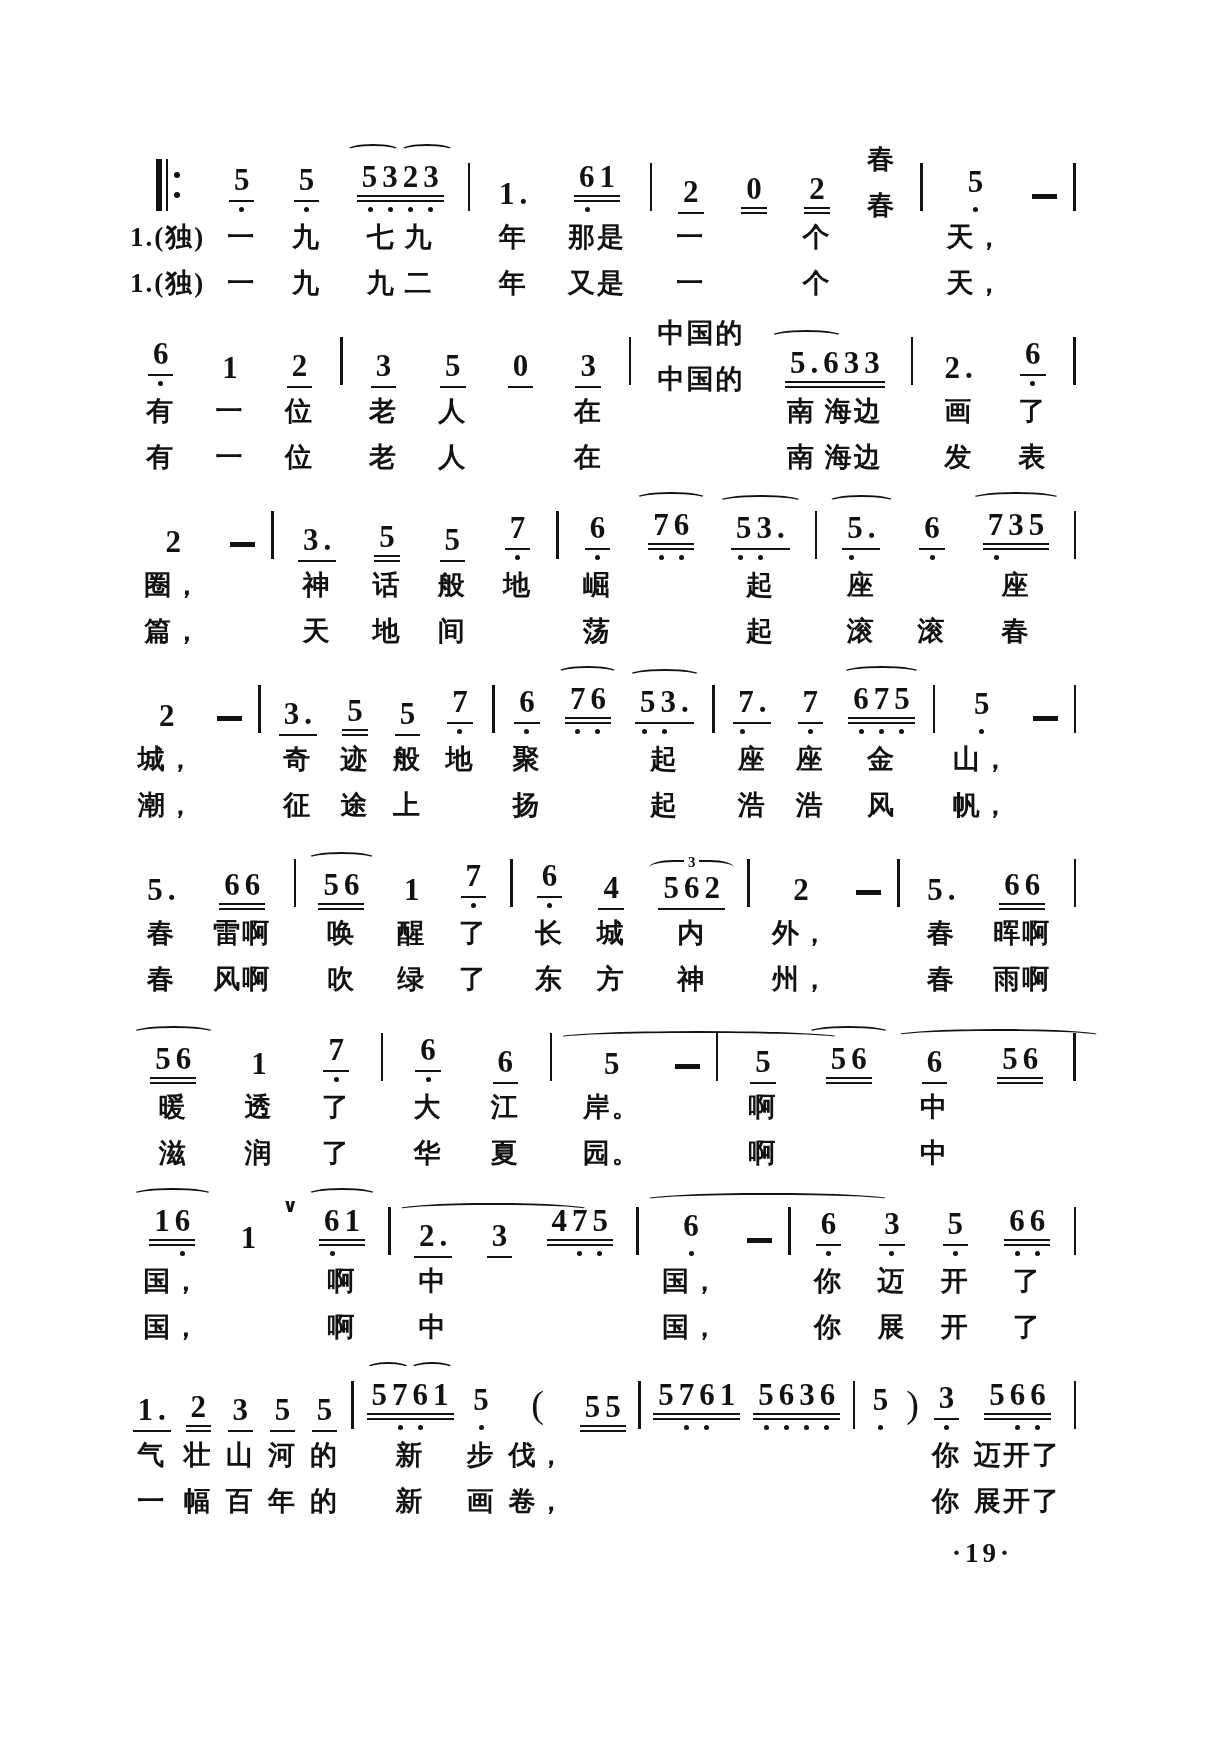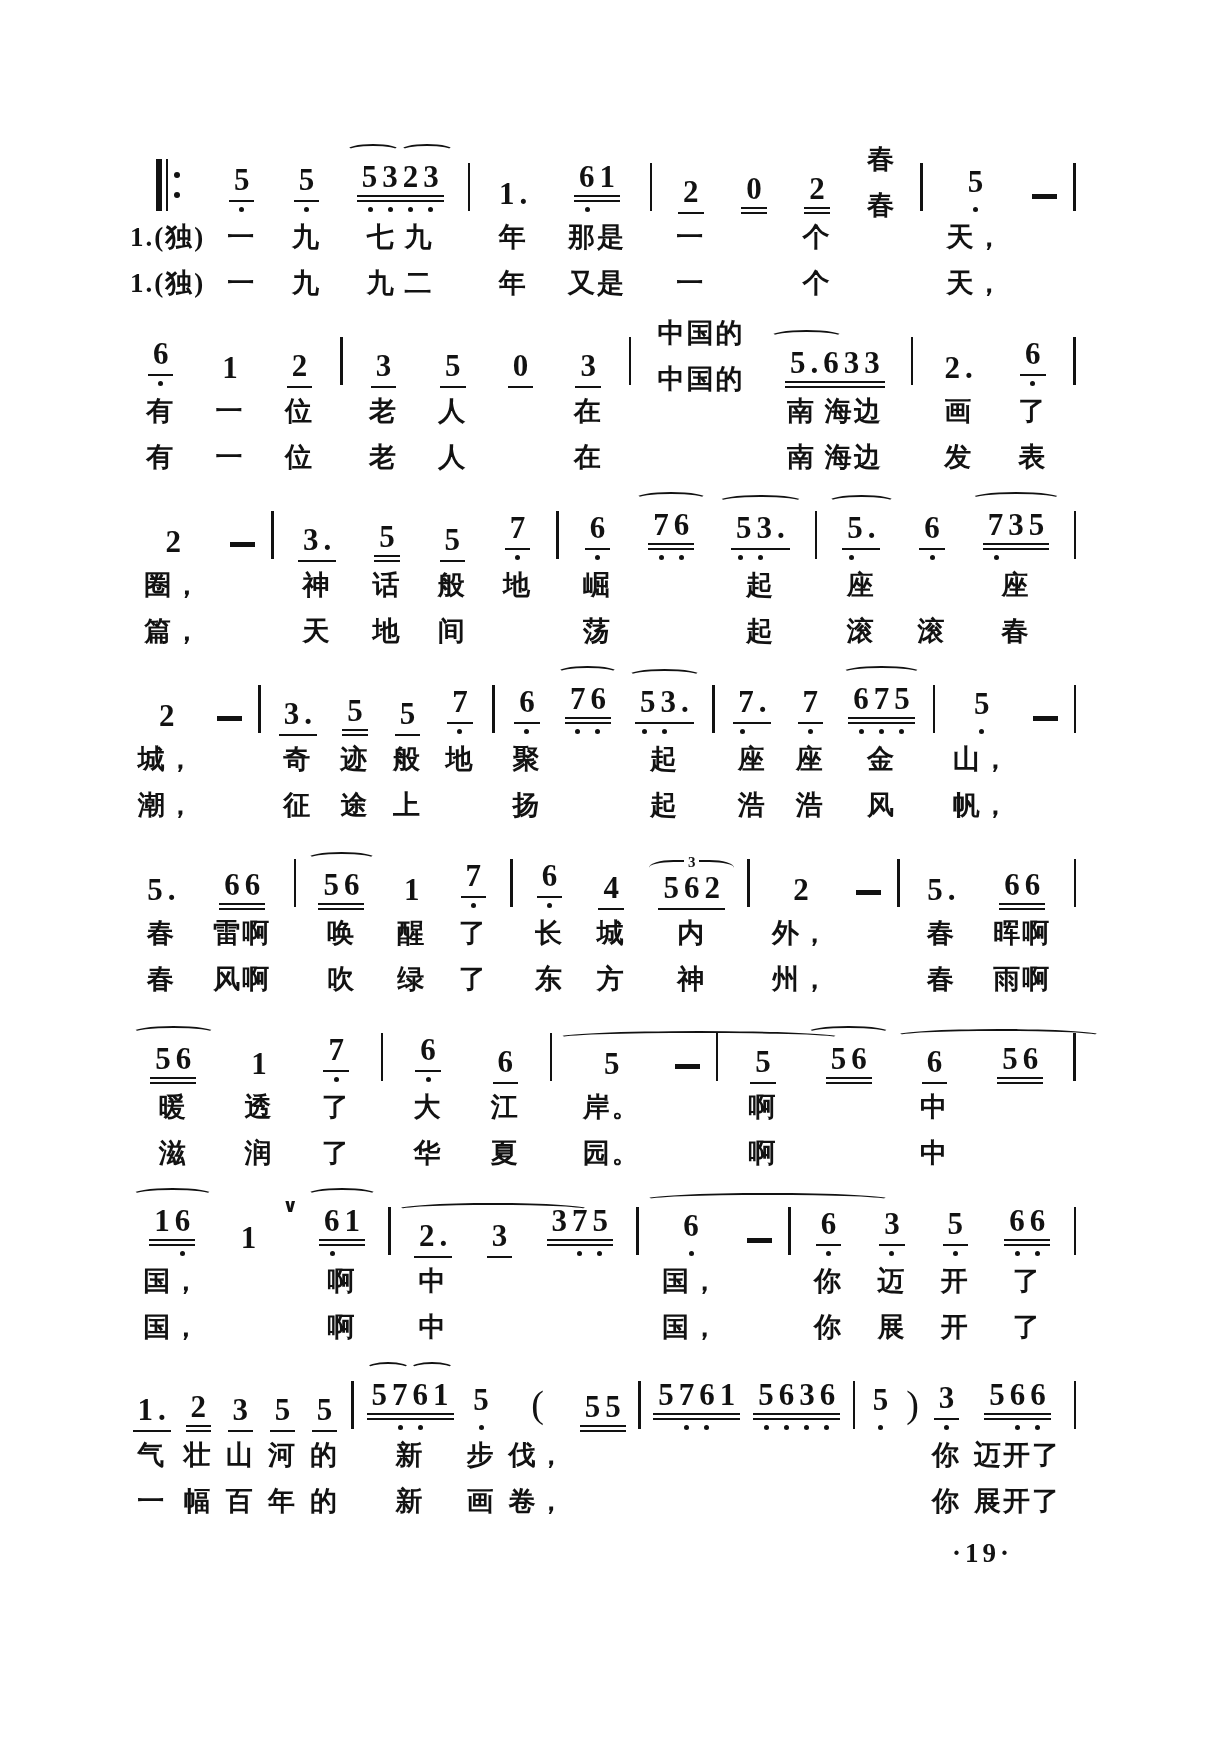--- a/index.html
+++ b/index.html
@@ -966,21 +966,21 @@
         </div>
         <div class="col">
           <div class="ncell">
             <span class="nt u1">3</span>
           </div>
           <div class="lcell"></div>
           <div class="lcell"></div>
         </div>
         <div class="col">
           <div class="ncell">
-            <span class="nt u2">375</span>
+            <span class="nt u2">475</span>
             <div class="dots">
               <i></i>
               <i class="on"></i>
               <i class="on"></i>
             </div>
           </div>
           <div class="lcell"></div>
           <div class="lcell"></div>
         </div>
         <div class="col slim">

